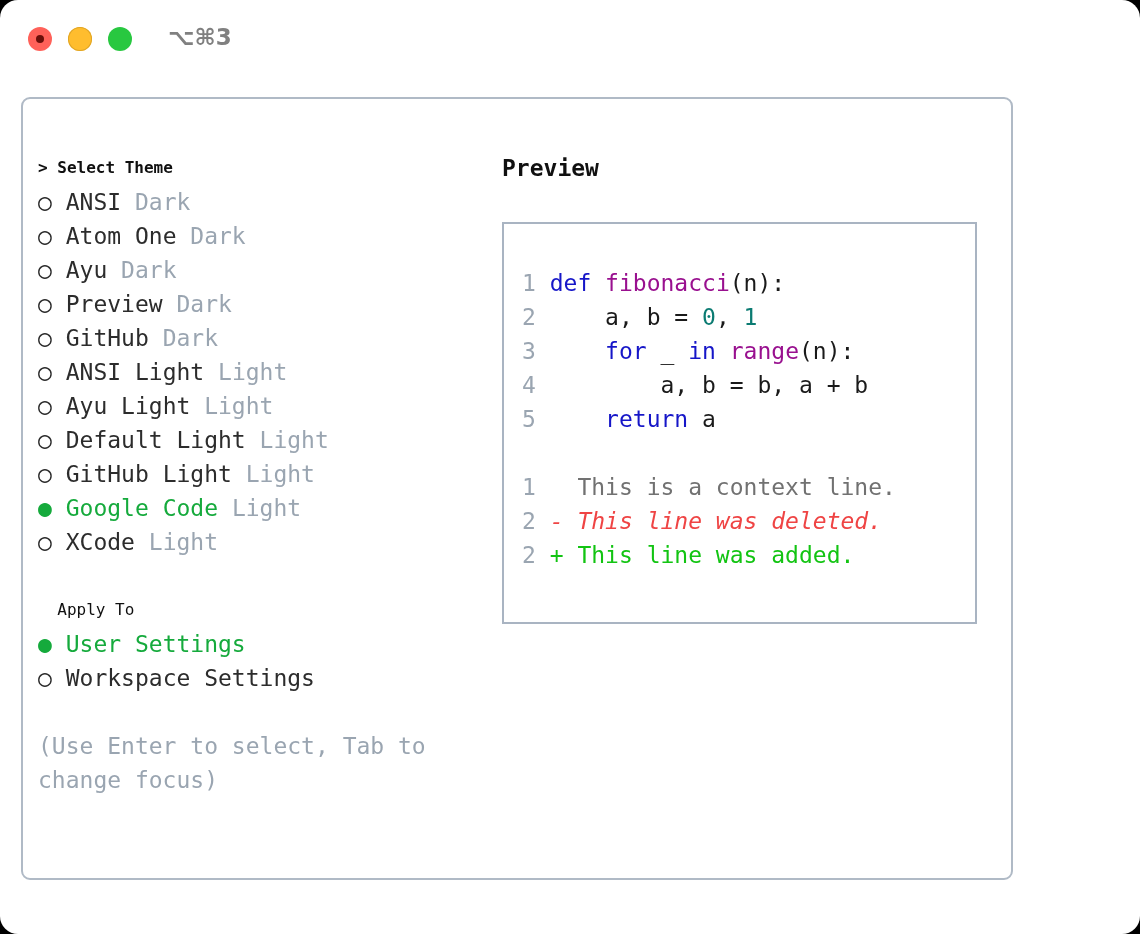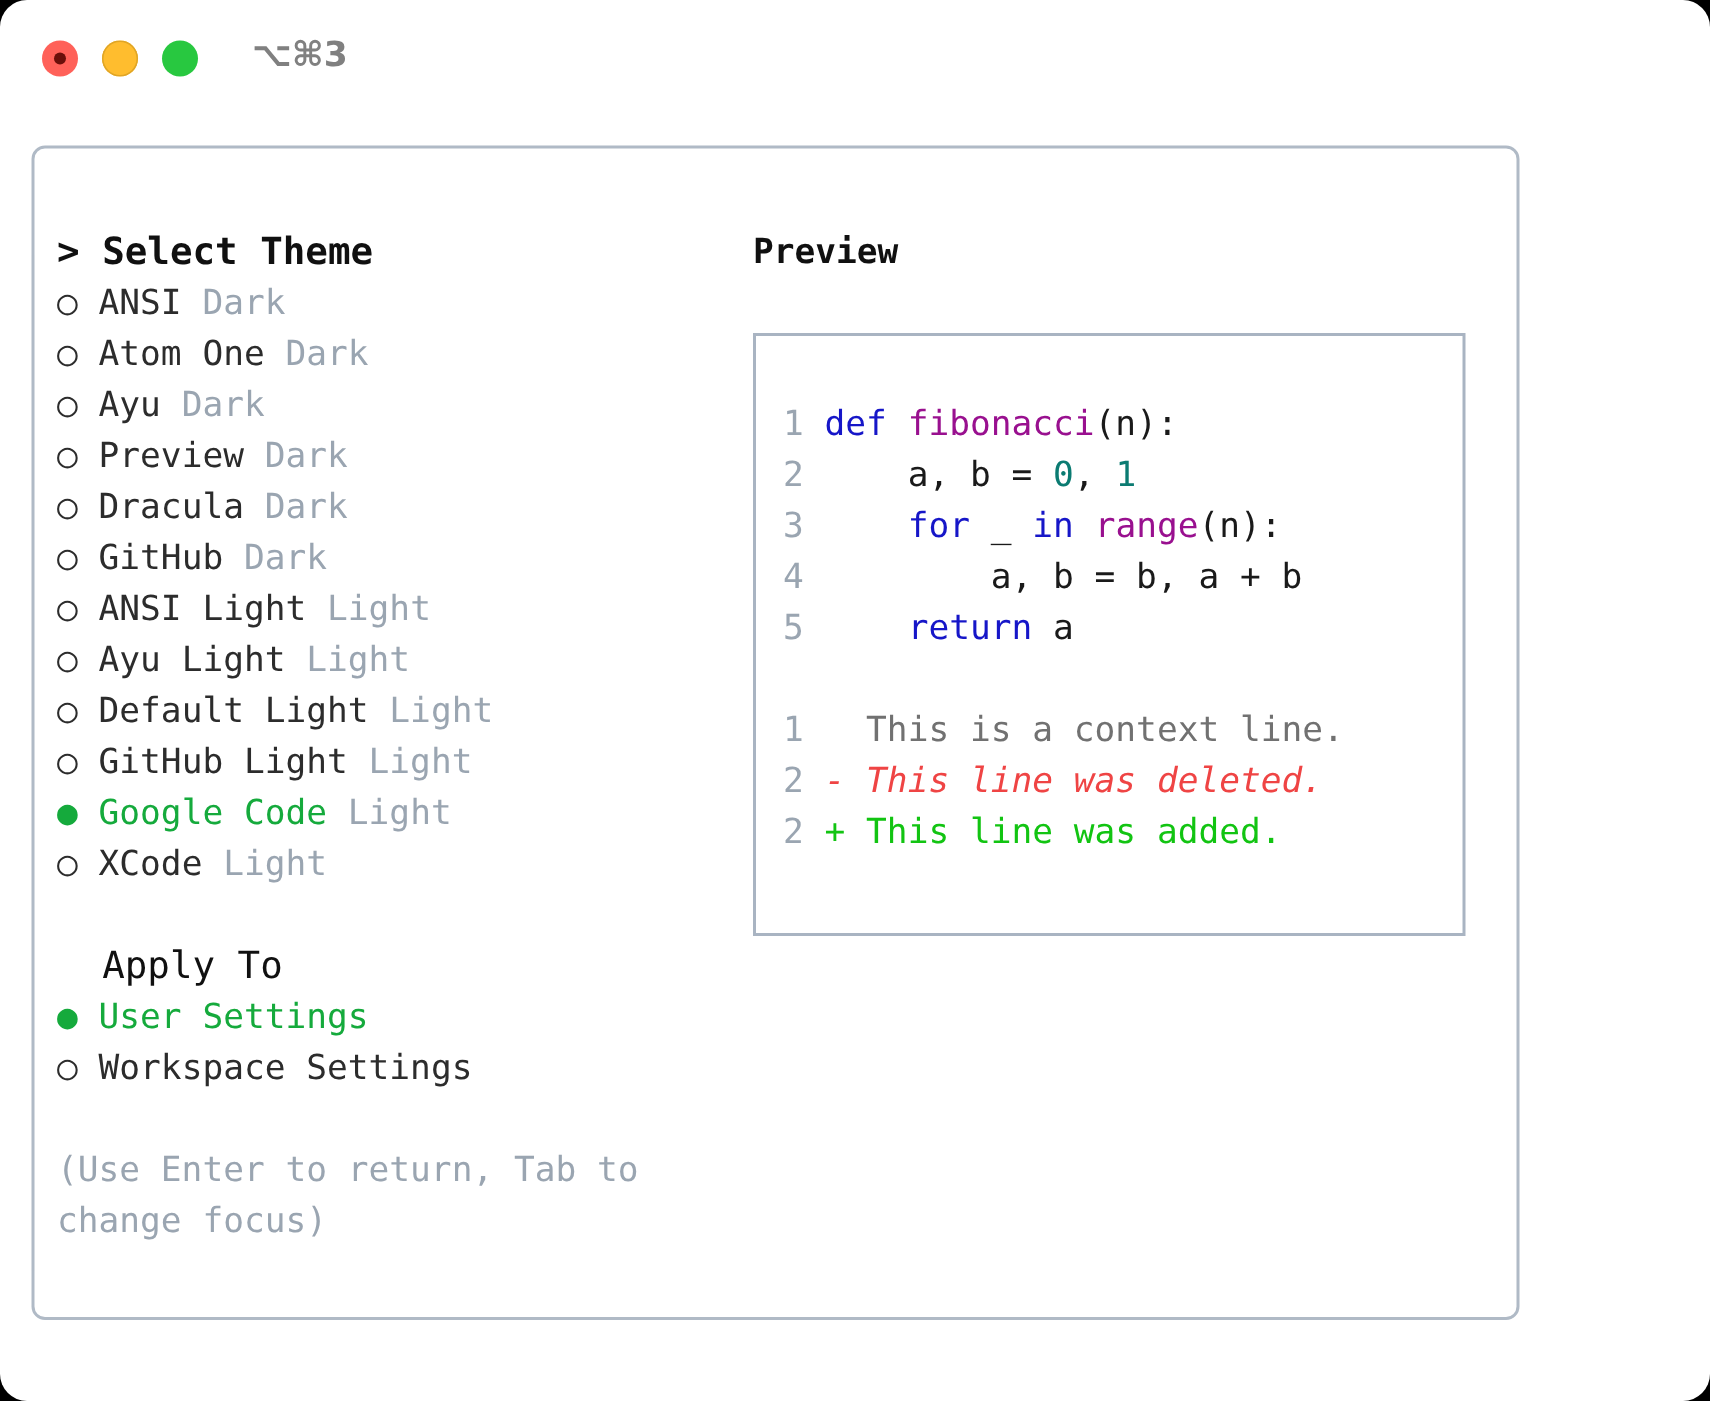--- a/index.html
+++ b/index.html
@@ -93,21 +93,21 @@
 
   
   .left-col {
     position: absolute;
     left: 15px;
     top: 52px;
     width: 460px;
   }
 
   .section-head {
-    font-size: 25px;
+    font-size: 16px;
     line-height: 34px;
     color: #101010;
     white-space: pre;
   }
   .section-head.focused {
     font-weight: bold;
   }
 
   .opt {
     font-size: 23px;
@@ -199,39 +199,38 @@
   <div class="panel">
     <div class="columns">
 
       <div class="left-col">
         <div class="section-head focused">&gt; Select Theme</div>
         <div id="theme-list">
             <div class="opt"><span class="marker">○ </span><span class="name">ANSI</span><span class="tag"> Dark</span></div>
             <div class="opt"><span class="marker">○ </span><span class="name">Atom One</span><span class="tag"> Dark</span></div>
             <div class="opt"><span class="marker">○ </span><span class="name">Ayu</span><span class="tag"> Dark</span></div>
             <div class="opt"><span class="marker">○ </span><span class="name">Preview</span><span class="tag"> Dark</span></div>
-            <div class="opt"><span class="marker">○ </span><span class="name">Dracula</span><span class="tag"> Dark</span></div>
             <div class="opt"><span class="marker">○ </span><span class="name">GitHub</span><span class="tag"> Dark</span></div>
             <div class="opt"><span class="marker">○ </span><span class="name">ANSI Light</span><span class="tag"> Light</span></div>
             <div class="opt"><span class="marker">○ </span><span class="name">Ayu Light</span><span class="tag"> Light</span></div>
             <div class="opt"><span class="marker">○ </span><span class="name">Default Light</span><span class="tag"> Light</span></div>
             <div class="opt"><span class="marker">○ </span><span class="name">GitHub Light</span><span class="tag"> Light</span></div>
             <div class="opt selected"><span class="marker">● </span><span class="name">Google Code</span><span class="tag"> Light</span></div>
             <div class="opt"><span class="marker">○ </span><span class="name">XCode</span><span class="tag"> Light</span></div>
           </div>
 
         <div class="spacer-row"></div>
 
         <div class="section-head">  Apply To</div>
         <div id="apply-list">
             <div class="opt selected"><span class="marker">● </span><span class="name">User Settings</span></div>
             <div class="opt"><span class="marker">○ </span><span class="name">Workspace Settings</span></div>
           </div>
 
-        <div class="hint">(Use Enter to return, Tab to change focus)</div>
+        <div class="hint">(Use Enter to select, Tab to change focus)</div>
       </div>
 
       <div class="right-col">
         <div class="preview-title">Preview</div>
         <div class="code-box">
           <div id="code-lines">
               <div class="code-line"><span class="ln">1 </span><span class="tok-kw">def</span><span class="tok-plain"> </span><span class="tok-fn">fibonacci</span><span class="tok-plain">(n):</span></div>
               <div class="code-line"><span class="ln">2 </span><span class="tok-plain">    a, b = </span><span class="tok-num">0</span><span class="tok-plain">, </span><span class="tok-num">1</span></div>
               <div class="code-line"><span class="ln">3 </span><span class="tok-plain">    </span><span class="tok-kw">for</span><span class="tok-plain"> _ </span><span class="tok-kw">in</span><span class="tok-plain"> </span><span class="tok-fn">range</span><span class="tok-plain">(n):</span></div>
               <div class="code-line"><span class="ln">4 </span><span class="tok-plain">        a, b = b, a + b</span></div>

